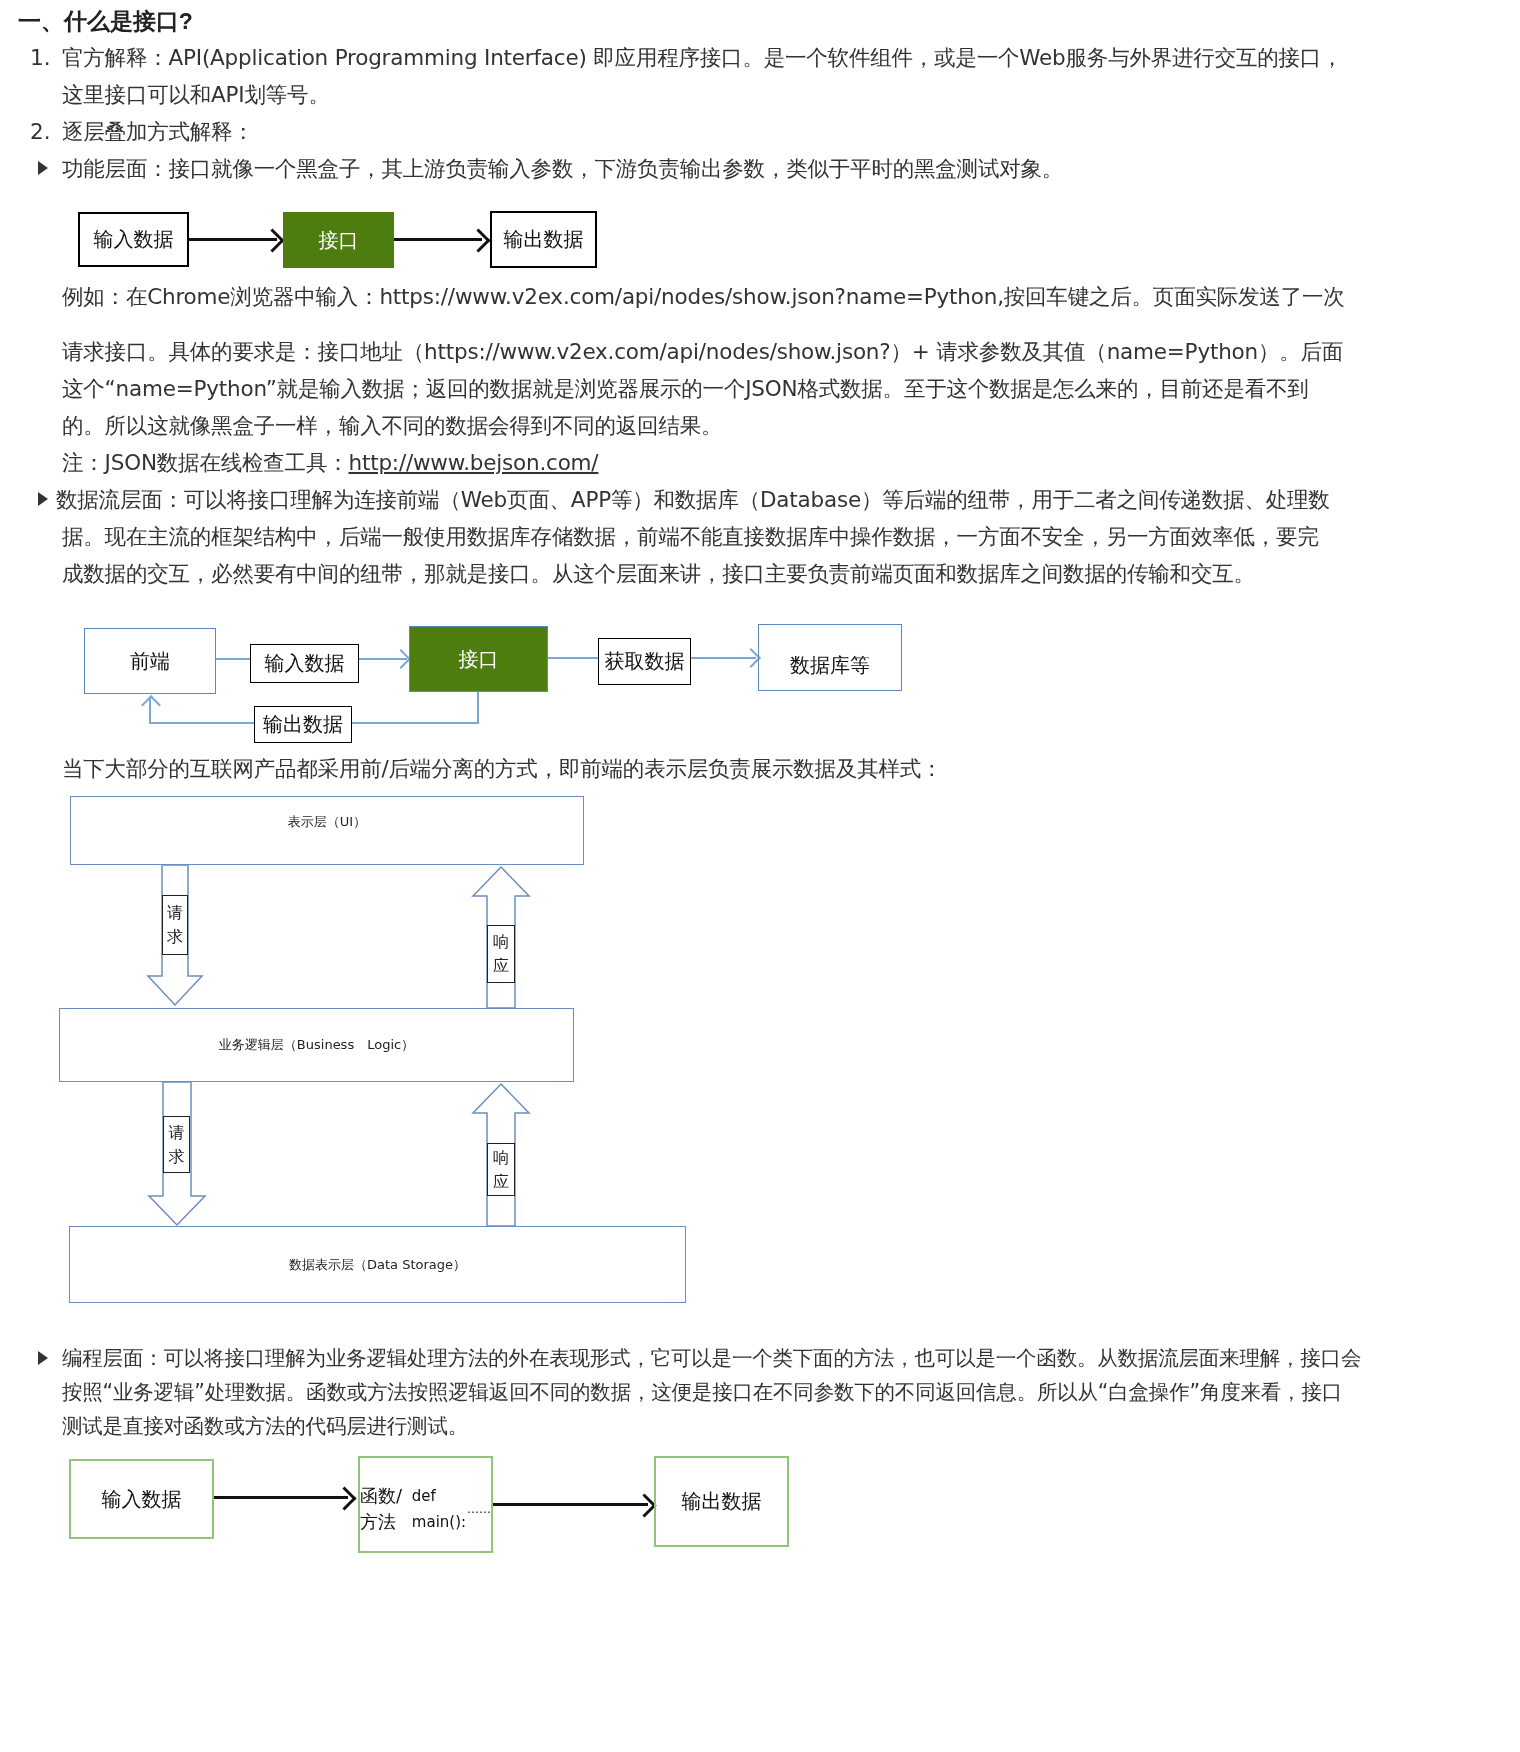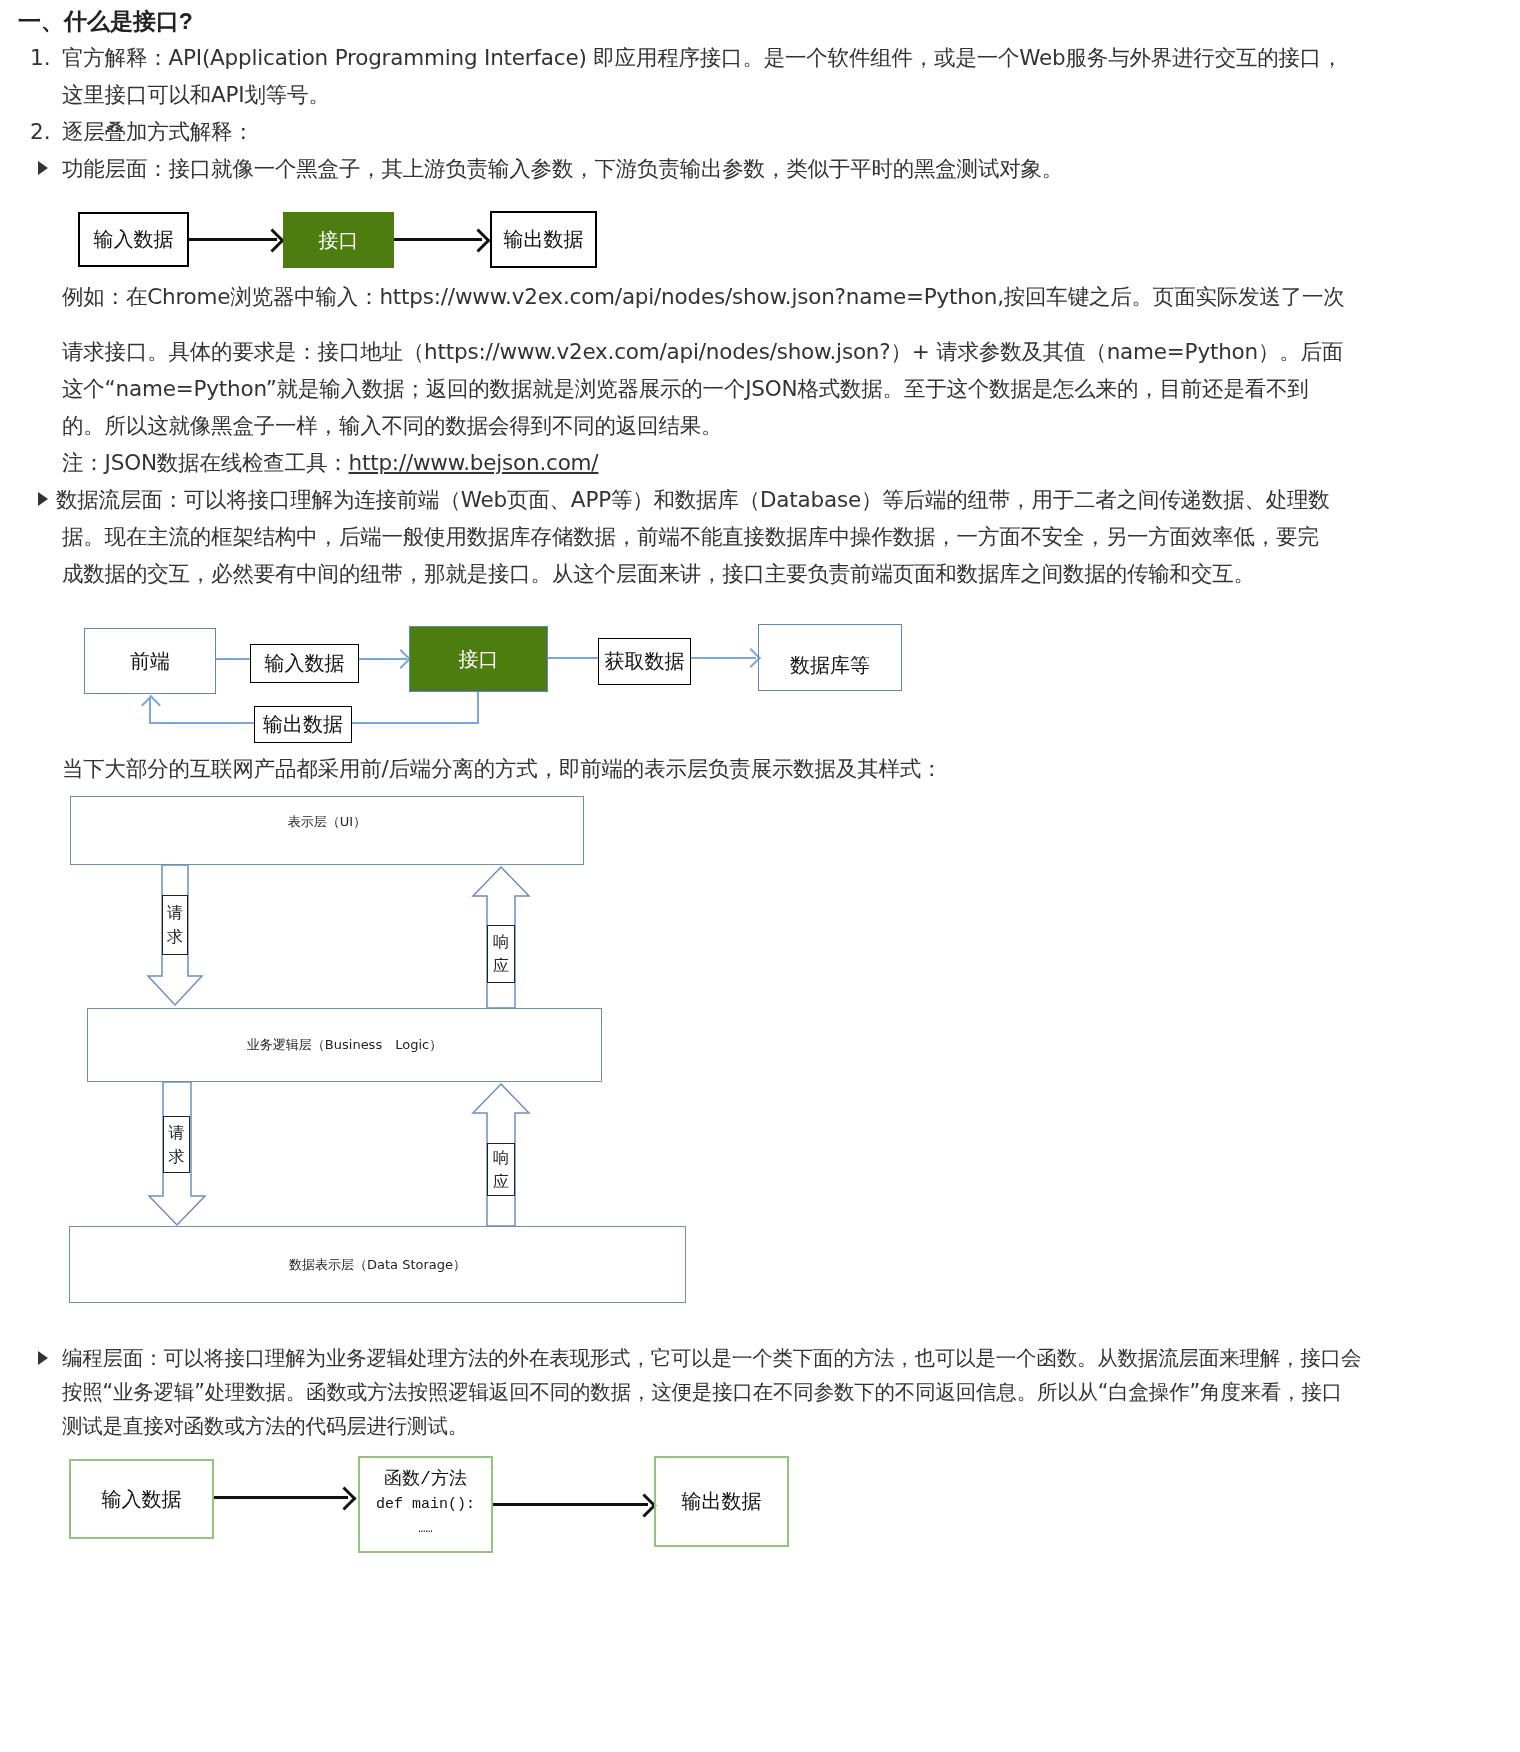--- a/index.html
+++ b/index.html
@@ -9,21 +9,21 @@
     color:#333333;
   }
   .abs { position:absolute; }
   .h1 { left:18px; top:4px; font-size:23px; font-weight:bold; color:#222; line-height:38px; white-space:nowrap;font-family:Liberation Mono, monospace; }
   .line { font-size:21.5px; line-height:41px; white-space:nowrap; color:#333; letter-spacing:-0.2px; }
   .num { position:absolute; left:30px; font-size:21.5px; line-height:41px; color:#333; }
   .tri { position:absolute; left:38px; width:0; height:0; border-top:7px solid transparent; border-bottom:7px solid transparent; border-left:10px solid #333; }
   a.link { color:#333; text-decoration:underline; }
 
   
-  .bx { position:absolute; box-sizing:border-box; display:flex; align-items:center; justify-content:center; font-size:20px; color:#111;font-family:Liberation Mono, monospace; }
+  .bx { position:absolute; box-sizing:border-box; display:flex; align-items:center; justify-content:center; font-size:20px; color:#111; }
   .bx.blk { border:2px solid #000; }
   .bx.fill { background:#4d7c0f; color:#fff; }
   .hline { position:absolute; height:3px; background:#111; }
   .arrowhead { position:absolute; width:14px; height:14px; border-top:3px solid #111; border-right:3px solid #111; transform:rotate(45deg); }
 
   
   .bluebox { border:1.5px solid #5b88bd; }
   .bline { position:absolute; background:#7aa7d8; }
   .barrow { position:absolute; width:12px; height:12px; border-top:2px solid #7aa7d8; border-right:2px solid #7aa7d8; }
 
@@ -108,21 +108,21 @@
   </div>
 
   <svg class="abs" style="left:470px;top:865px;" width="62" height="145">
     <polygon points="31,2 59,31 45,31 45,143 17,143 17,31 3,31" fill="#fff" stroke="#6c8ebf" stroke-width="1.5"></polygon>
   </svg>
   <div class="label-v" style="left:487px;top:925px;width:28px;height:58px;">
     <span>响</span>
       <span>应</span>
   </div>
 
-  <div class="layer" style="left:87px;top:1008px;width:515px;height:74px;">业务逻辑层（Business　Logic）</div>
+  <div class="layer" style="left:59px;top:1008px;width:515px;height:74px;">业务逻辑层（Business　Logic）</div>
 
   <svg class="abs" style="left:146px;top:1081px;" width="62" height="146">
     <polygon points="17,1 45,1 45,115 59,115 31,144 3,115 17,115" fill="#fff" stroke="#6c8ebf" stroke-width="1.5"></polygon>
   </svg>
   <div class="label-v" style="left:163px;top:1116px;width:27px;height:57px;">
     <span>请</span>
       <span>求</span>
   </div>
 
   <svg class="abs" style="left:470px;top:1082px;" width="62" height="146">
@@ -138,21 +138,21 @@
 
 <div class="tri" style="top:1351px;"></div>
 <div class="abs line" style="left:62px;top:1338px;font-size:20.5px;">编程层面：可以将接口理解为业务逻辑处理方法的外在表现形式，它可以是一个类下面的方法，也可以是一个函数。从数据流层面来理解，接口会</div>
 <div class="abs line" style="left:62px;top:1372px;font-size:20.5px;">按照“业务逻辑”处理数据。函数或方法按照逻辑返回不同的数据，这便是接口在不同参数下的不同返回信息。所以从“白盒操作”角度来看，接口</div>
 <div class="abs line" style="left:62px;top:1406px;font-size:20.5px;">测试是直接对函数或方法的代码层进行测试。</div>
 
 <div>
   <div class="bx gbox" style="left:69px;top:1459px;width:145px;height:80px;">输入数据</div>
   <div class="hline" style="left:214px;top:1496px;width:134px;"></div>
   <div class="arrowhead" style="left:336px;top:1490px;"></div>
-  <div class="bx gbox" style="left:358px;top:1456px;width:135px;height:97px;flex-direction:column;justify-content:flex-start;padding-top:8px;">
+  <div class="bx gbox" style="left:358px;top:1456px;width:135px;height:97px;flex-direction:row;justify-content:flex-start;padding-top:8px;">
     <span style="font-size:18px;line-height:26px;">函数/方法</span>
     <span style="font-size:15px;line-height:26px;">def main():</span>
     <span style="font-size:12px;line-height:22px;">……</span>
   </div>
   <div class="hline" style="left:493px;top:1503px;width:155px;"></div>
   <div class="arrowhead" style="left:636px;top:1497px;"></div>
   <div class="bx gbox" style="left:654px;top:1456px;width:135px;height:91px;">输出数据</div>
 </div>
 
 </body></html>

